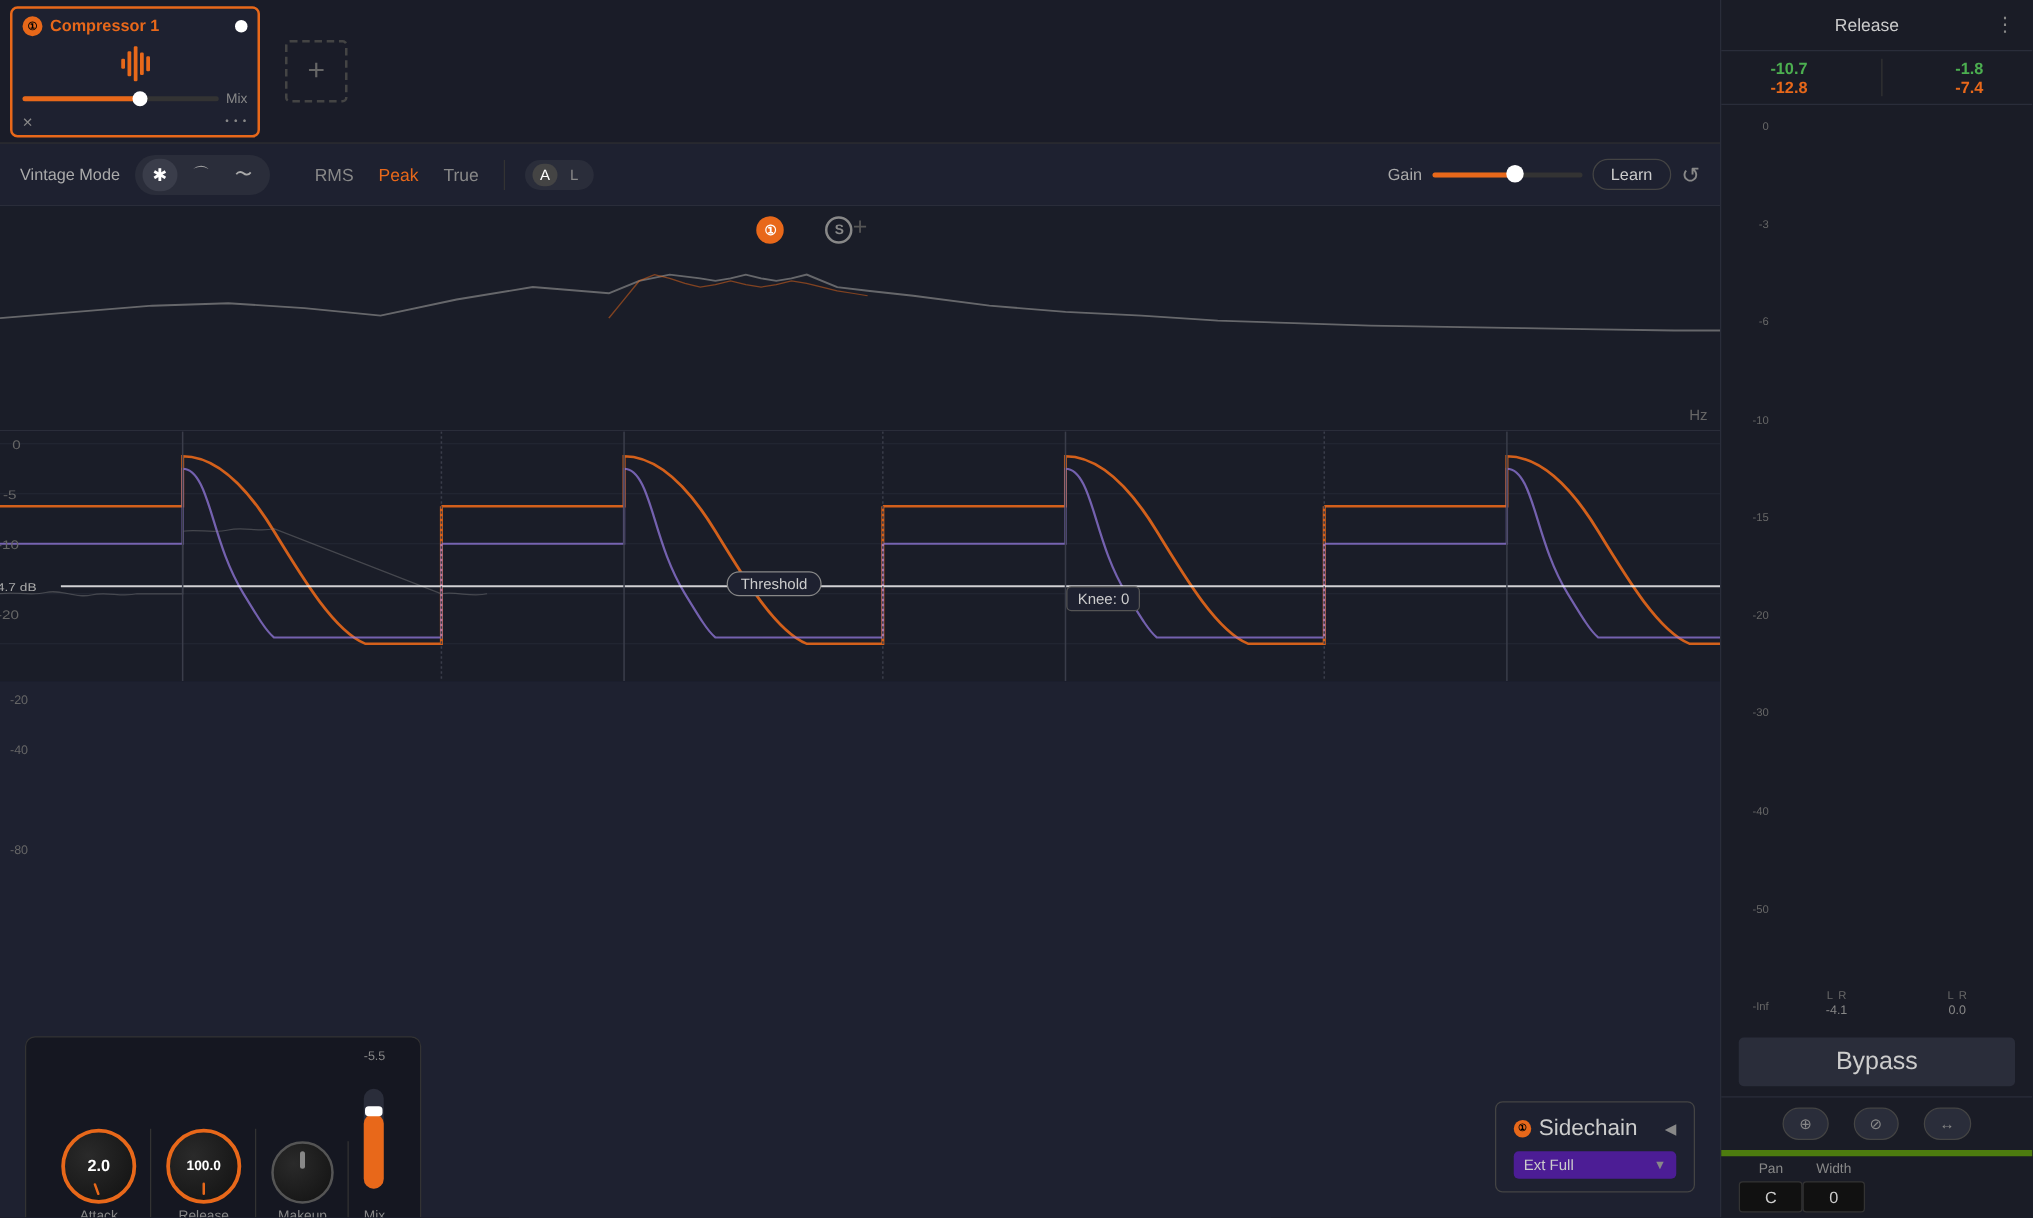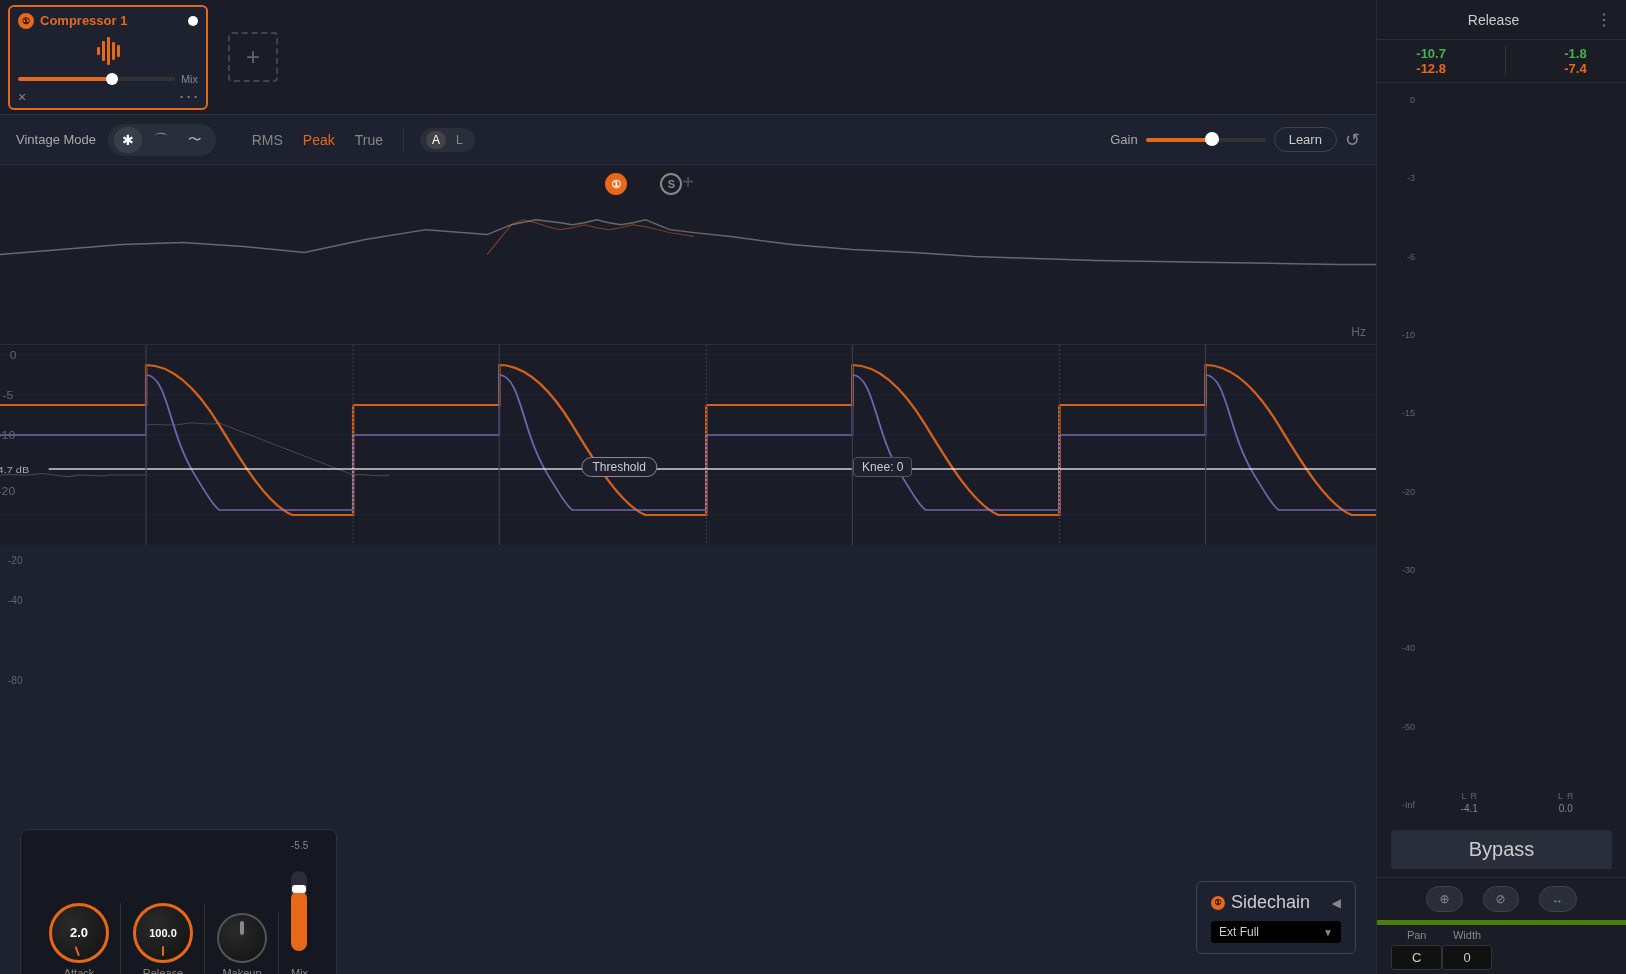--- a/index.html
+++ b/index.html
@@ -534,21 +534,21 @@
     .sidechain-arrow {
       margin-left: auto;
       color: #888;
       font-size: 12px;
     }
 
     .sidechain-select {
       display: flex;
       align-items: center;
       justify-content: space-between;
-      background: #000000;
+      background: #4c1d95;
       border-radius: 4px;
       padding: 4px 8px;
     }
 
     .sidechain-select-text {
       color: #ccc;
       font-size: 12px;
     }
 
     .dropdown-arrow {
@@ -818,21 +818,21 @@
         <text x="8" y="14" fill="#666" font-size="10">0</text>
         <text x="2" y="54" fill="#666" font-size="10">-5</text>
         <text x="-2" y="94" fill="#666" font-size="10">-10</text>
         <text x="-10" y="128" fill="#aaa" font-size="9">-14.7 dB</text>
         <text x="-2" y="150" fill="#666" font-size="10">-20</text>
       </svg>
 
       <div class="threshold-badge" style="position:absolute; top:112px; left:45%; transform:translateX(-50%); background:#1e2130; border:1px solid #888; border-radius:10px; padding:2px 10px; font-size:12px; color:#ccc; z-index:6; white-space:nowrap;">
         <span>Threshold</span>
       </div>
-      <div style="position:absolute; top:112px; left:62%; background:#1e2130; border:1px solid #555; border-radius:4px; padding:2px 8px; font-size:12px; color:#ccc; z-index:6;">
+      <div style="position:absolute; top:124px; left:62%; background:#1e2130; border:1px solid #555; border-radius:4px; padding:2px 8px; font-size:12px; color:#ccc; z-index:6;">
         <span>Knee:  0</span>
       </div>
     </div>
 
     <div style="position:absolute; left:8px; top:390px; color:#666; font-size:10px;">-20</div>
     <div style="position:absolute; left:8px; top:430px; color:#666; font-size:10px;">-40</div>
     <div style="position:absolute; left:8px; top:510px; color:#666; font-size:10px;">-80</div>
 
     <div class="knob-section">
       <div class="knob-group">

